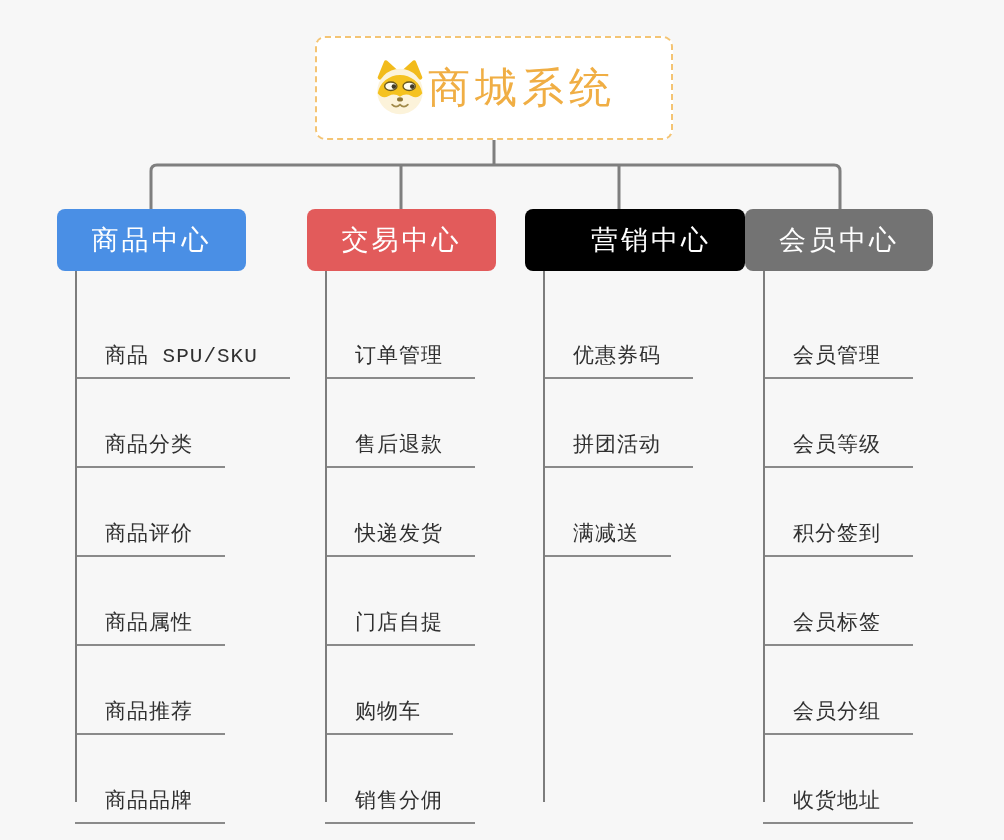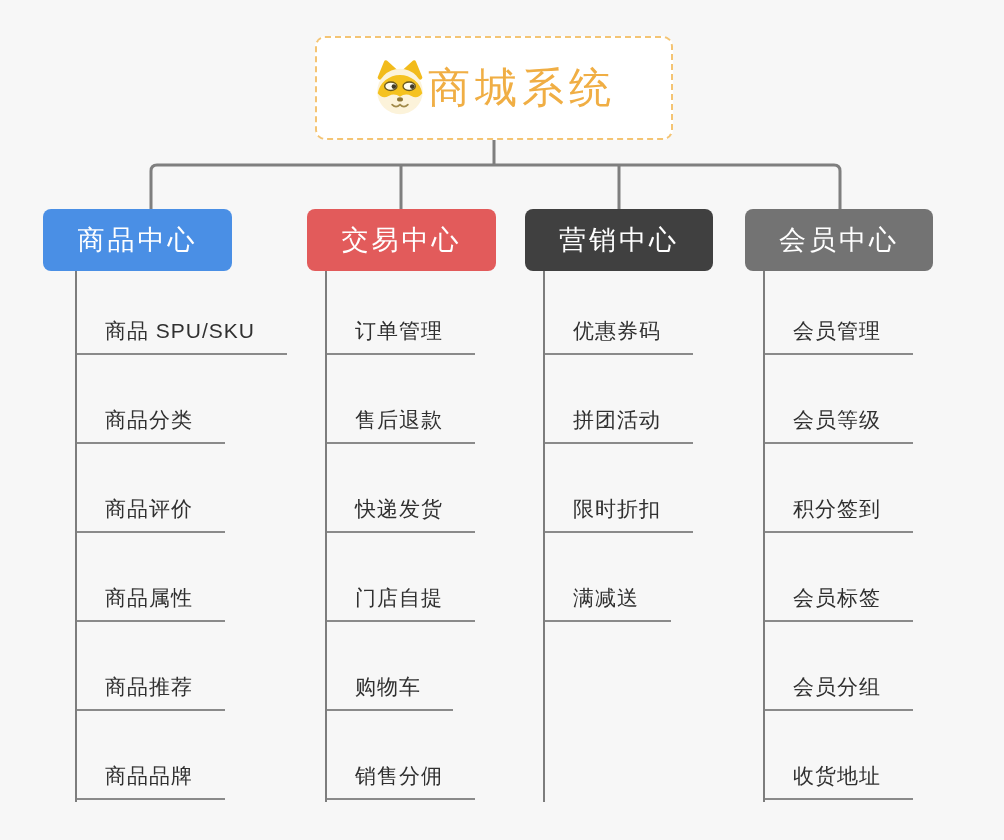--- a/index.html
+++ b/index.html
@@ -36,21 +36,21 @@
   .branch-box{
     position:absolute;top:209px;height:62px;
     border-radius:8px;
     display:flex;align-items:center;justify-content:center;
     color:#ffffff;
     font-size:27px;
     letter-spacing:3px;
     white-space:nowrap;
     cursor:default;
   }
-  .branch-1{left:43px;width:189px;}
+  .branch-1{left:57px;width:189px;}
   .branch-2{left:307px;width:189px;align-items:center;}
   .branch-3{left:525px;width:188px;}
   .branch-4{left:745px;width:188px;}
   
   .child-col{
     position:absolute;top:271px;
   }
   .col-1{left:75px;}
   .col-2{left:325px;}
   .col-3{left:543px;}
@@ -58,21 +58,21 @@
   .child-col::before{
     content:"";
     position:absolute;left:0;top:0;
     width:2px;height:531px;
     background:#7d7d7d;
   }
   .child-item{
     height:89px;
     display:flex;align-items:flex-end;
   }
-  .child-item:first-child{height:84px;}
+  .child-item:first-child{height:108px;font-family:Liberation Mono, monospace;}
   .child-label{
     display:block;
     width:-moz-fit-content;width:fit-content;
     border-bottom:2px solid #8a8a8a;
     padding:0 32px 8px 30px;
     font-size:21px;
     letter-spacing:1px;
     color:#303030;
     white-space:nowrap;
   }
@@ -108,21 +108,21 @@
     </svg>
     <span class="root-title">商城系统</span>
   </div>
 
   <div class="branch-box branch-1" style="background: rgb(74, 143, 229);">
     <span>商品中心</span>
   </div>
   <div class="branch-box branch-2" style="background: rgb(226, 91, 91);">
     <span>交易中心</span>
   </div>
-  <div class="branch-box branch-3" style="background: #404040;">
+  <div class="branch-box branch-3" style="background: #000000; padding-left: 32px;">
     <span>营销中心</span>
   </div>
   <div class="branch-box branch-4" style="background: #737373;">
     <span>会员中心</span>
   </div>
 
   <div class="child-col col-1">
     <div class="child-item">
       <span class="child-label">商品 SPU/SKU</span>
     </div>
@@ -165,23 +165,20 @@
   </div>
 
   <div class="child-col col-3">
     <div class="child-item">
       <span class="child-label">优惠券码</span>
     </div>
     <div class="child-item">
       <span class="child-label">拼团活动</span>
     </div>
     <div class="child-item">
-      <span class="child-label">限时折扣</span>
-    </div>
-    <div class="child-item">
       <span class="child-label">满减送</span>
     </div>
   </div>
 
   <div class="child-col col-4">
     <div class="child-item">
       <span class="child-label">会员管理</span>
     </div>
     <div class="child-item">
       <span class="child-label">会员等级</span>

